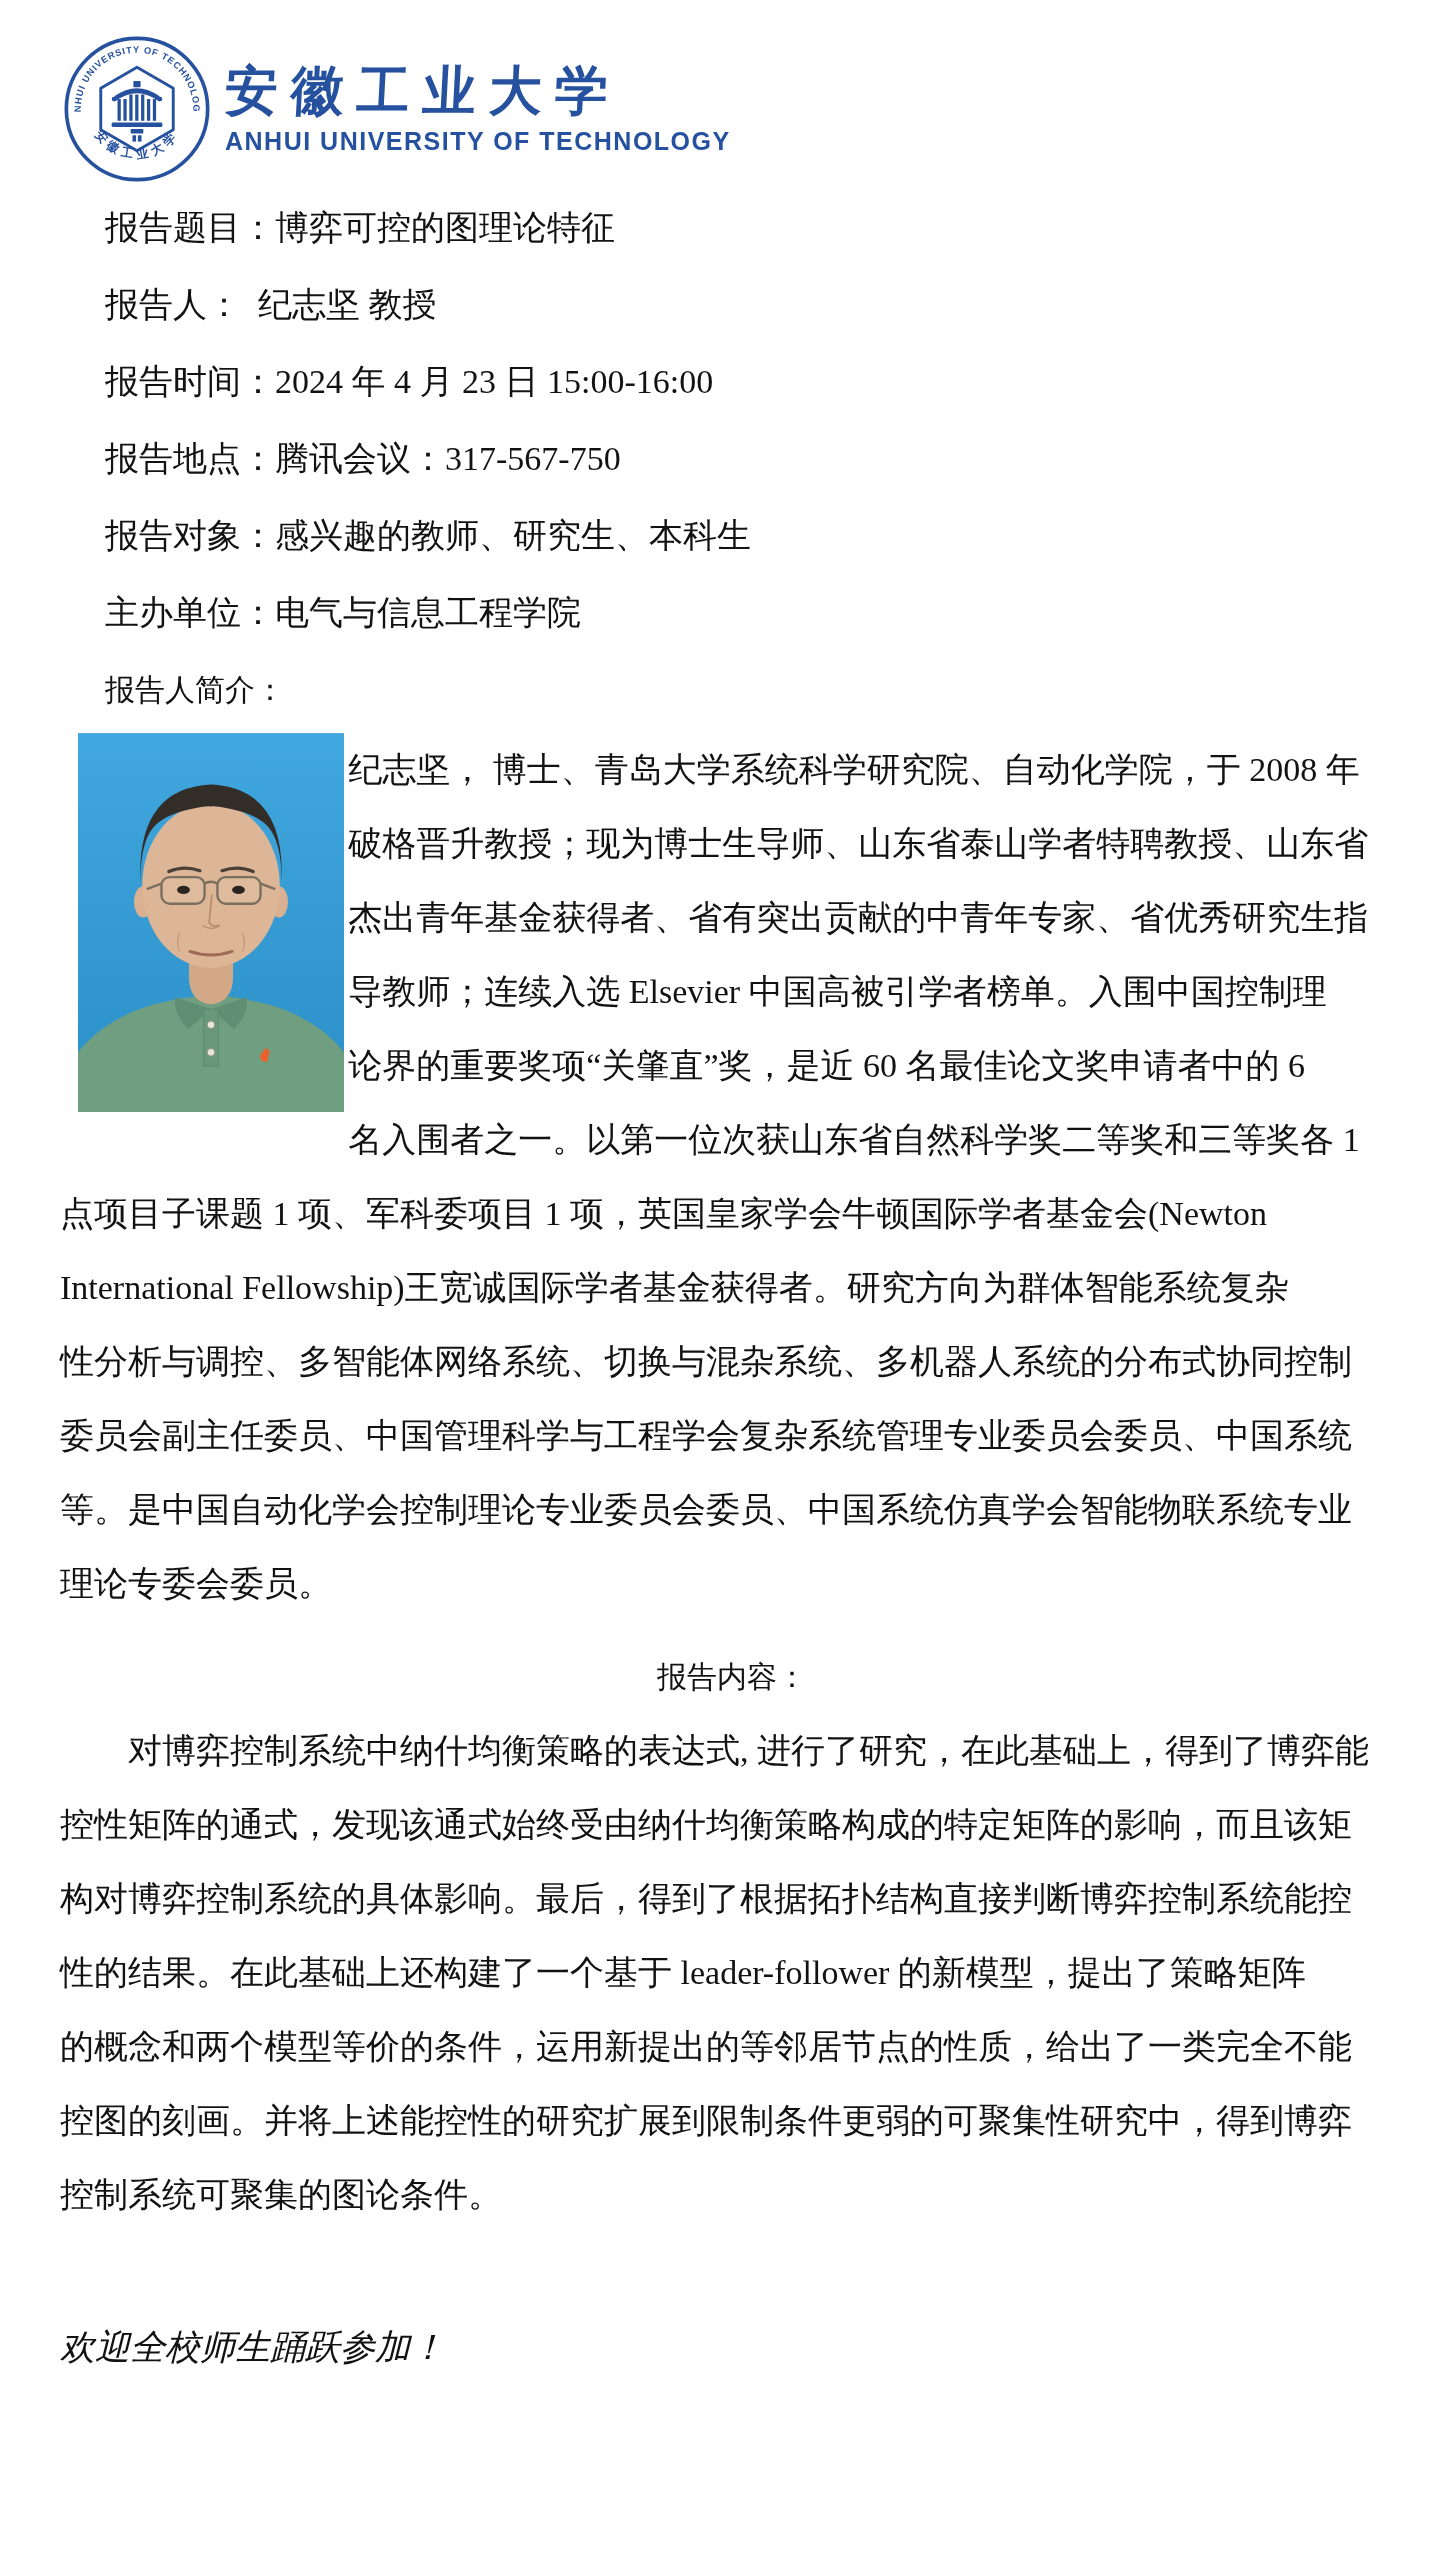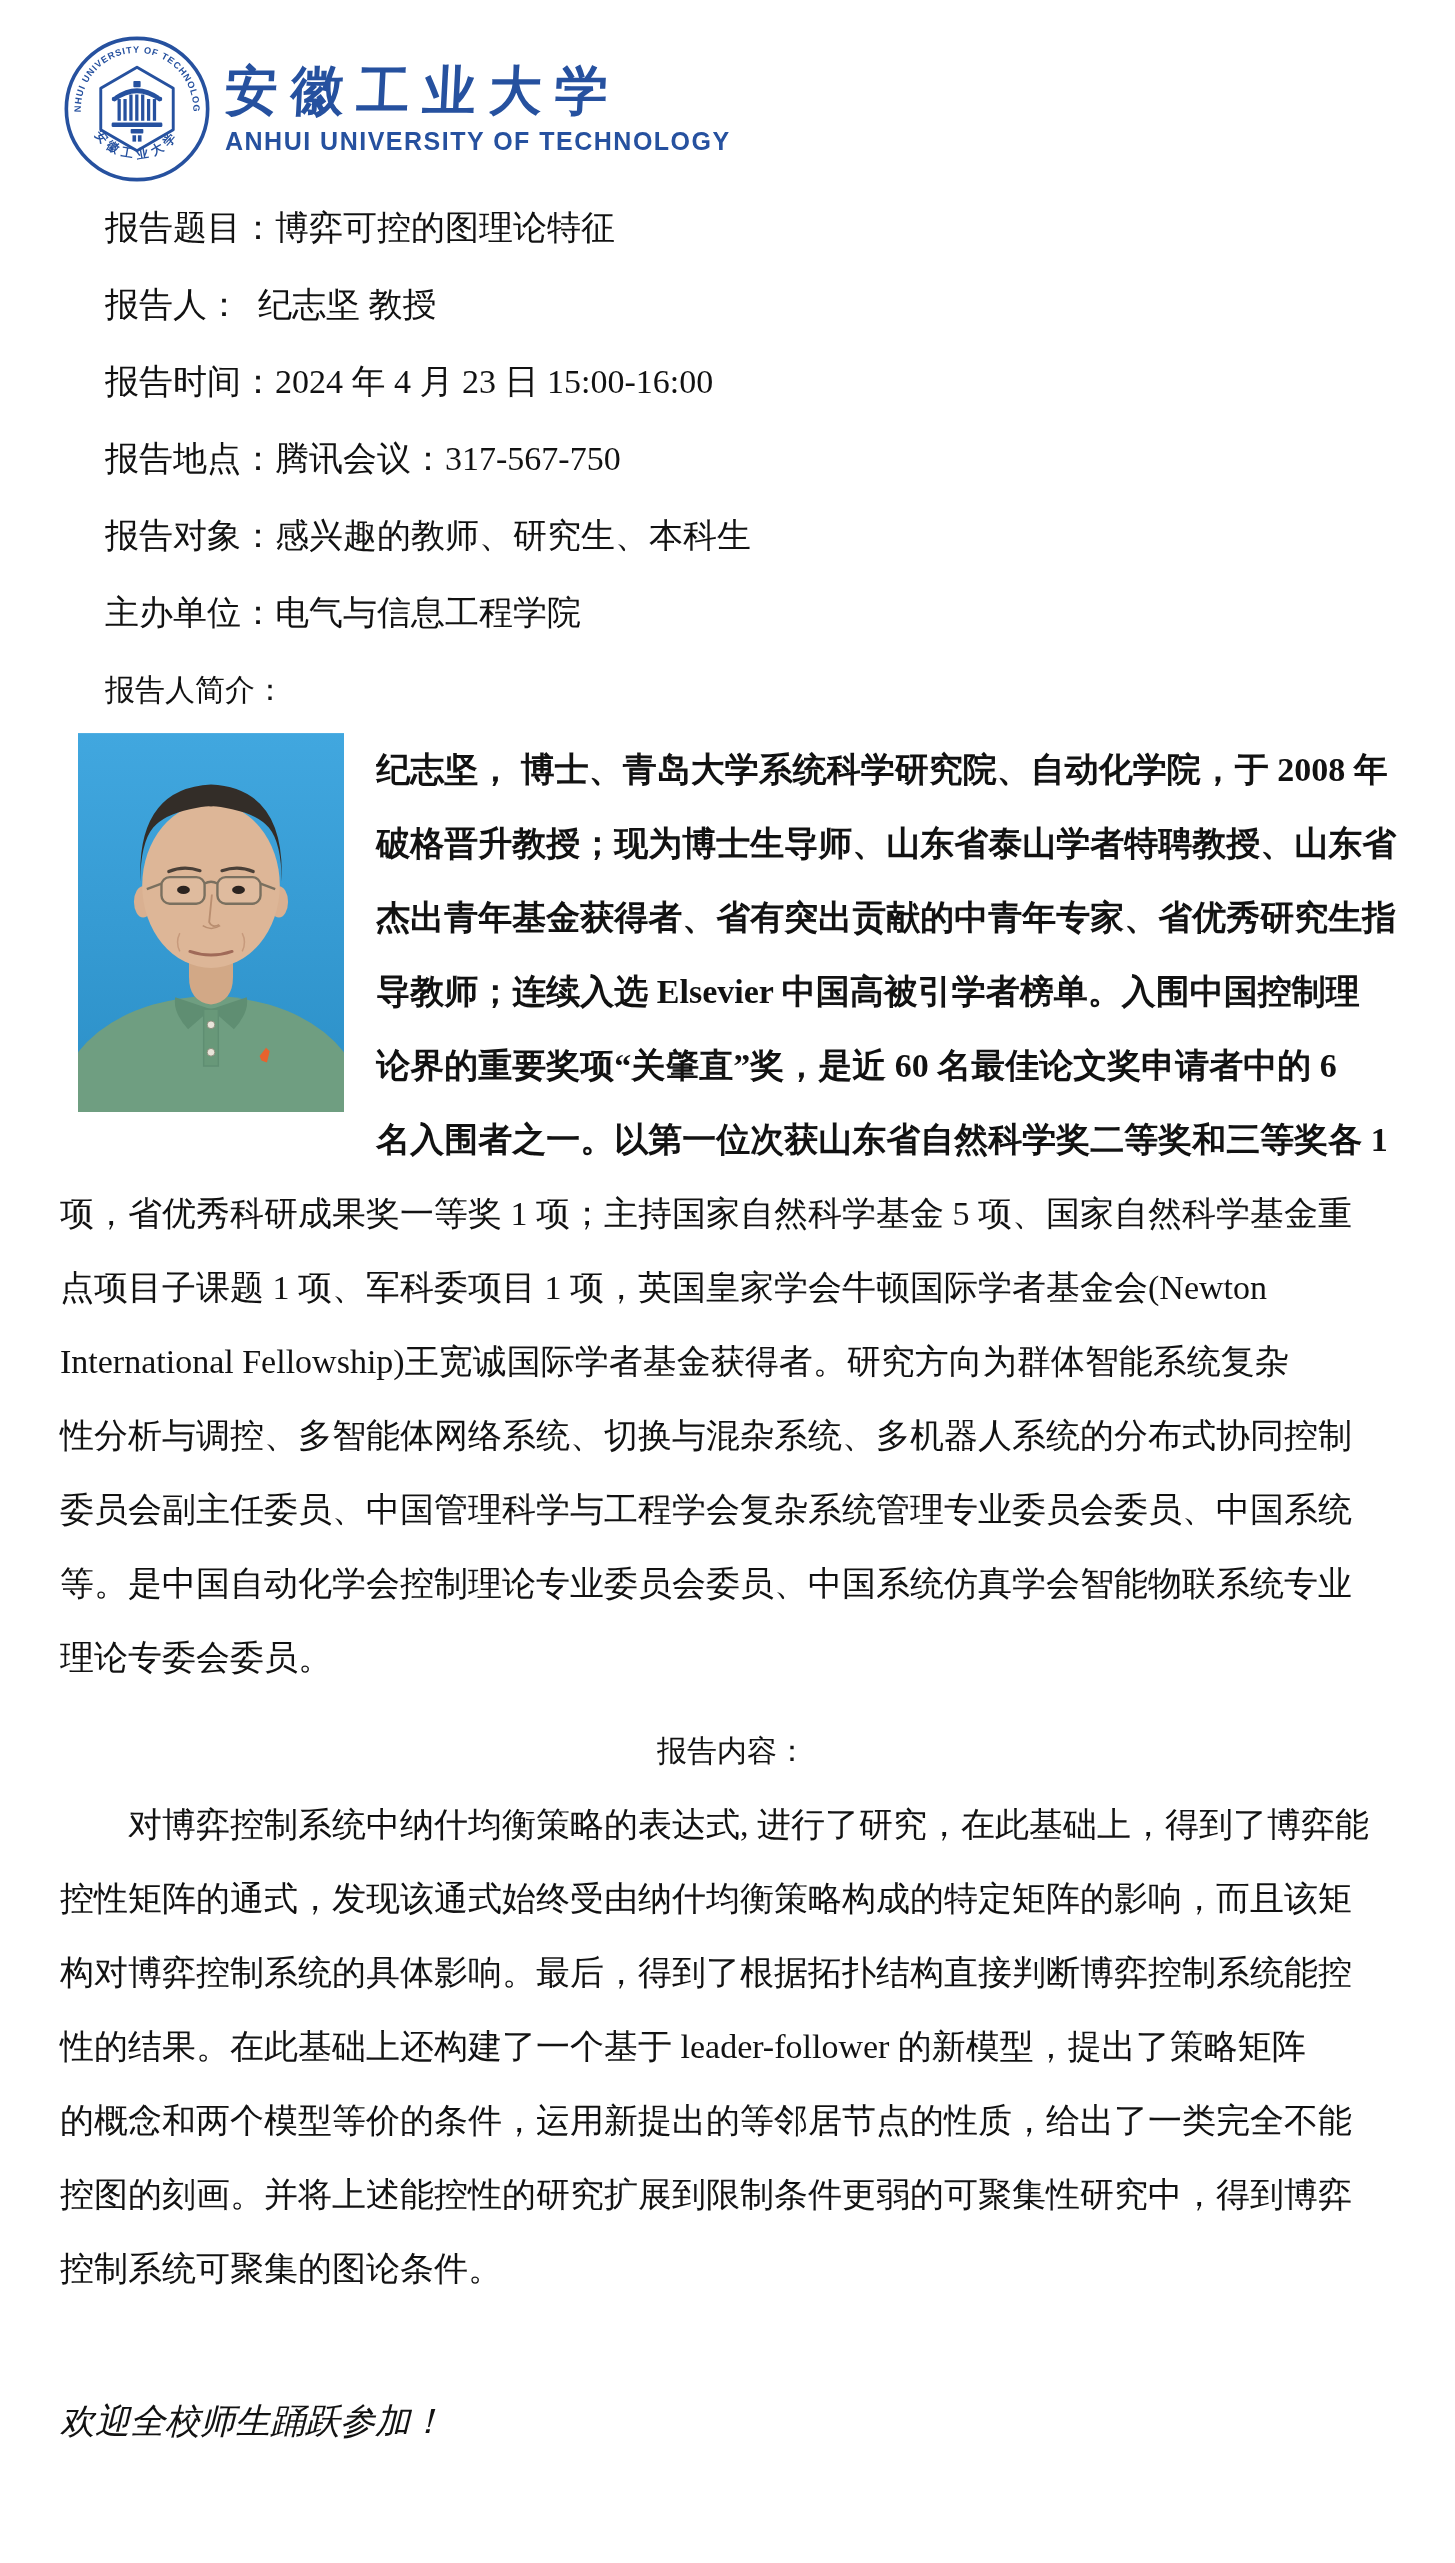--- a/index.html
+++ b/index.html
@@ -24,21 +24,21 @@
   .uni-en{
     margin-top:7.3px;font-family:"Liberation Sans","DejaVu Sans",sans-serif;
     font-size:25px;font-weight:bold;letter-spacing:1.5px;color:#26519f;white-space:nowrap;
   }
   
   .info{margin-top:2.8px;}
   .info-line{font-size:34px;line-height:77px;white-space:pre-wrap;margin-left:45px;}
   .bio-row{display:flex;margin-top:5.5px;}
   .photo-wrap{flex:0 0 auto;margin-left:18.3px;width:266px;height:379px;}
   .photo-wrap svg{display:block;width:266px;height:379px;}
-  .bio-side{margin-left:32px;flex:1 1 auto;font-weight:bold;}
+  .bio-side{margin-left:4px;flex:1 1 auto;}
   .tline{font-size:34px;line-height:74px;white-space:pre-wrap;}
   .bio-rest{}
   .section-heading{font-size:30px;line-height:74px;white-space:pre-wrap;}
   .content-heading{margin-top:18.3px;text-align:center;}
   .footer-line{
     margin-top:79px;font-size:35px;line-height:74px;white-space:pre-wrap;font-style:italic;
   }
 </style>
 </head>
 <body>
@@ -147,21 +147,20 @@
       <div class="bio-side">
         <div class="tline">纪志坚， 博士、青岛大学系统科学研究院、自动化学院，于 2008 年</div>
         <div class="tline">破格晋升教授；现为博士生导师、山东省泰山学者特聘教授、山东省</div>
         <div class="tline">杰出青年基金获得者、省有突出贡献的中青年专家、省优秀研究生指</div>
         <div class="tline">导教师；连续入选 Elsevier 中国高被引学者榜单。入围中国控制理</div>
         <div class="tline">论界的重要奖项“关肇直”奖，是近 60 名最佳论文奖申请者中的 6</div>
         <div class="tline">名入围者之一。以第一位次获山东省自然科学奖二等奖和三等奖各 1</div>
       </div>
     </div>
     <div class="bio-rest">
-      <div class="tline">项，省优秀科研成果奖一等奖 1 项；主持国家自然科学基金 5 项、国家自然科学基金重</div>
       <div class="tline">点项目子课题 1 项、军科委项目 1 项，英国皇家学会牛顿国际学者基金会(Newton</div>
       <div class="tline">International Fellowship)王宽诚国际学者基金获得者。研究方向为群体智能系统复杂</div>
       <div class="tline">性分析与调控、多智能体网络系统、切换与混杂系统、多机器人系统的分布式协同控制</div>
       <div class="tline">委员会副主任委员、中国管理科学与工程学会复杂系统管理专业委员会委员、中国系统</div>
       <div class="tline">等。是中国自动化学会控制理论专业委员会委员、中国系统仿真学会智能物联系统专业</div>
       <div class="tline">理论专委会委员。</div>
     </div>
 
     <div class="section-heading content-heading">报告内容：</div>
     <div>

